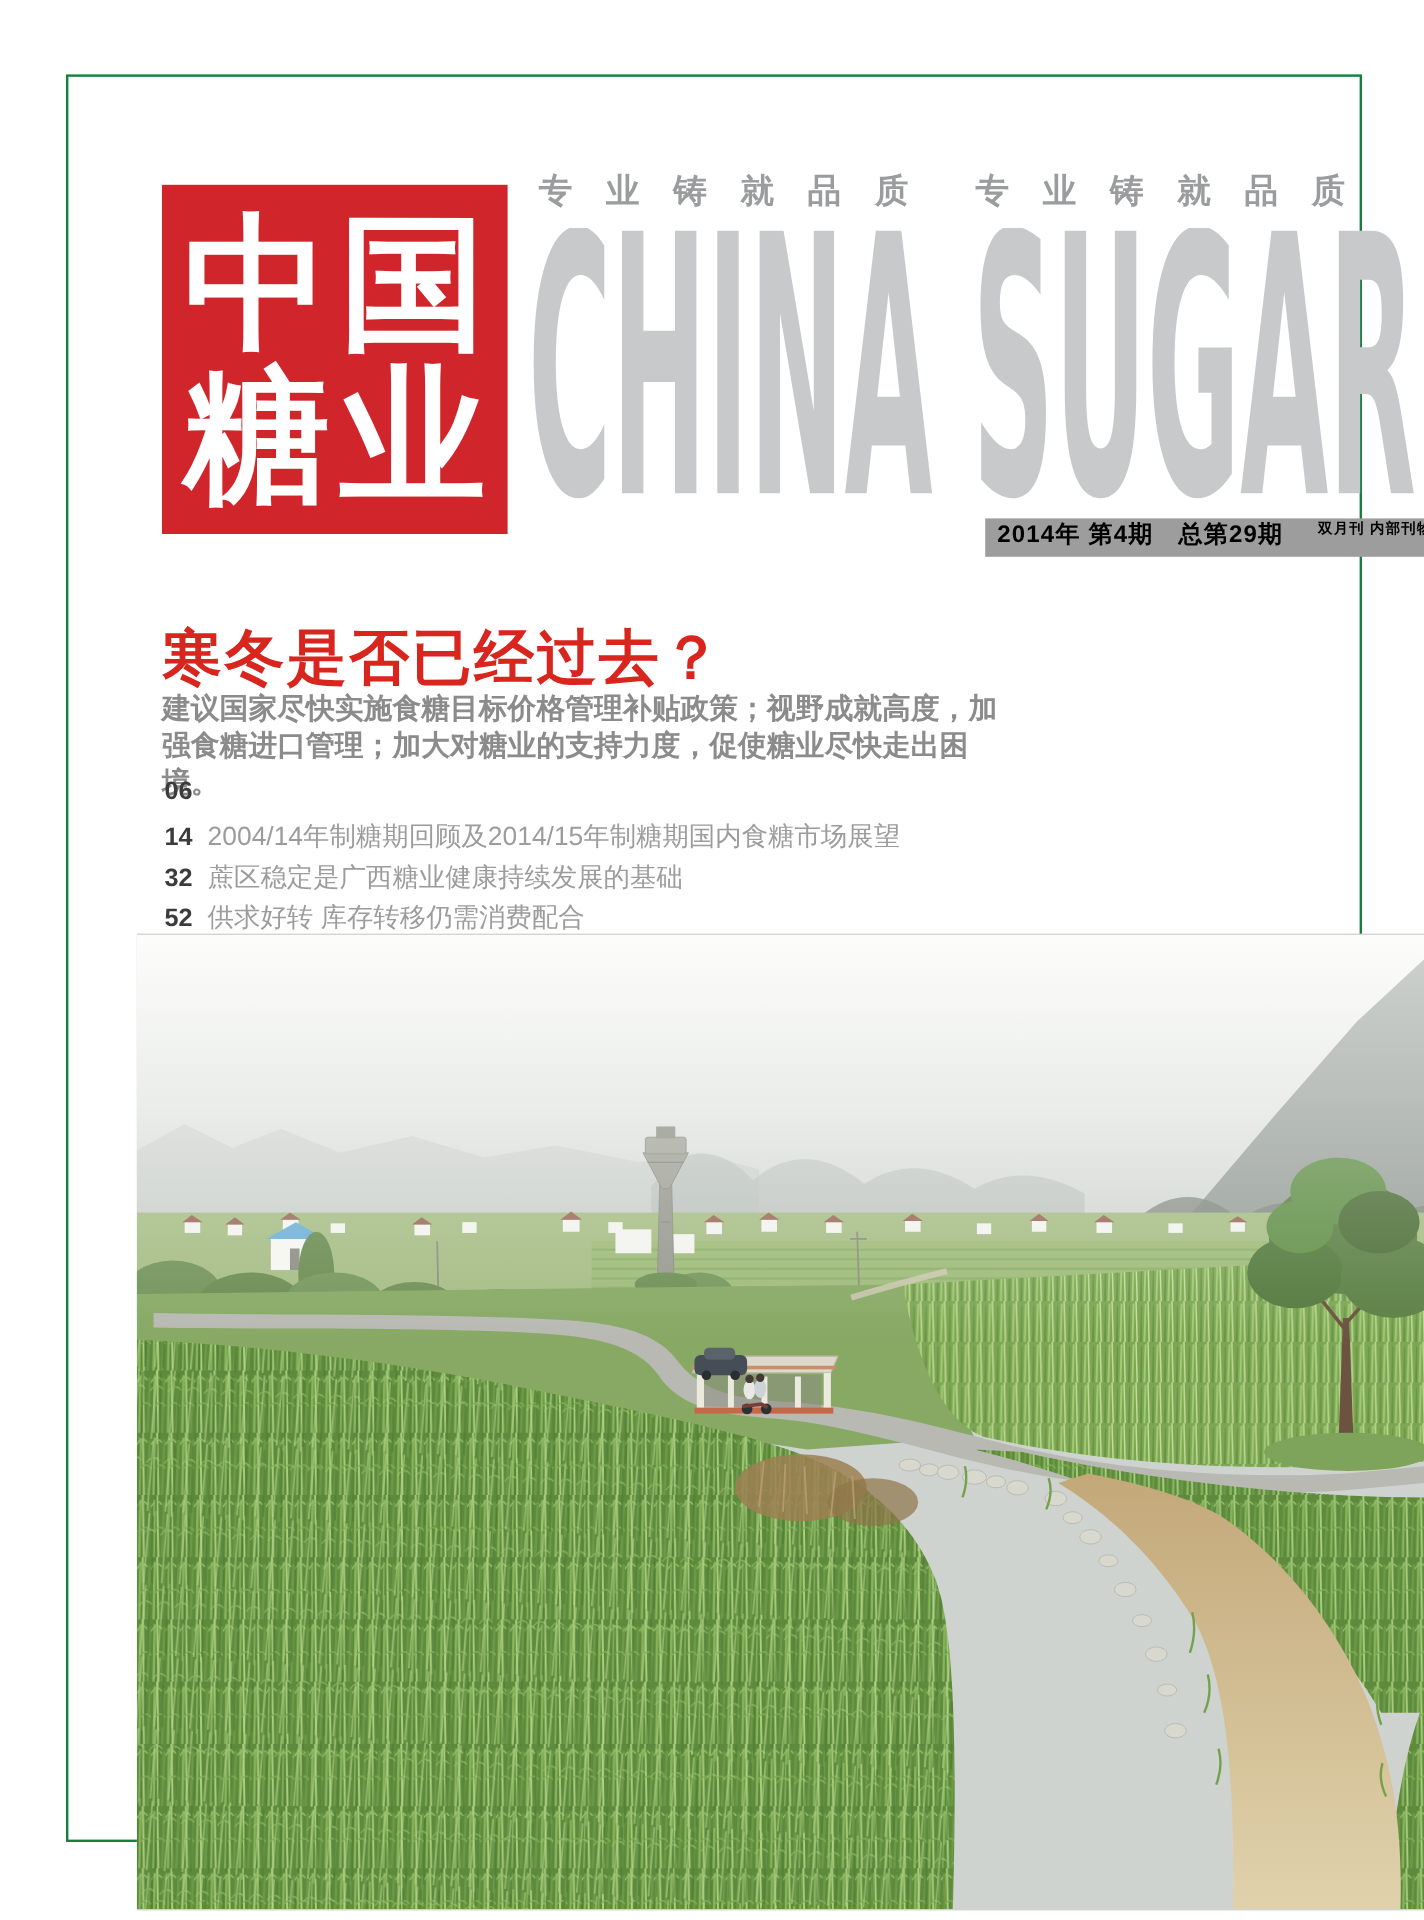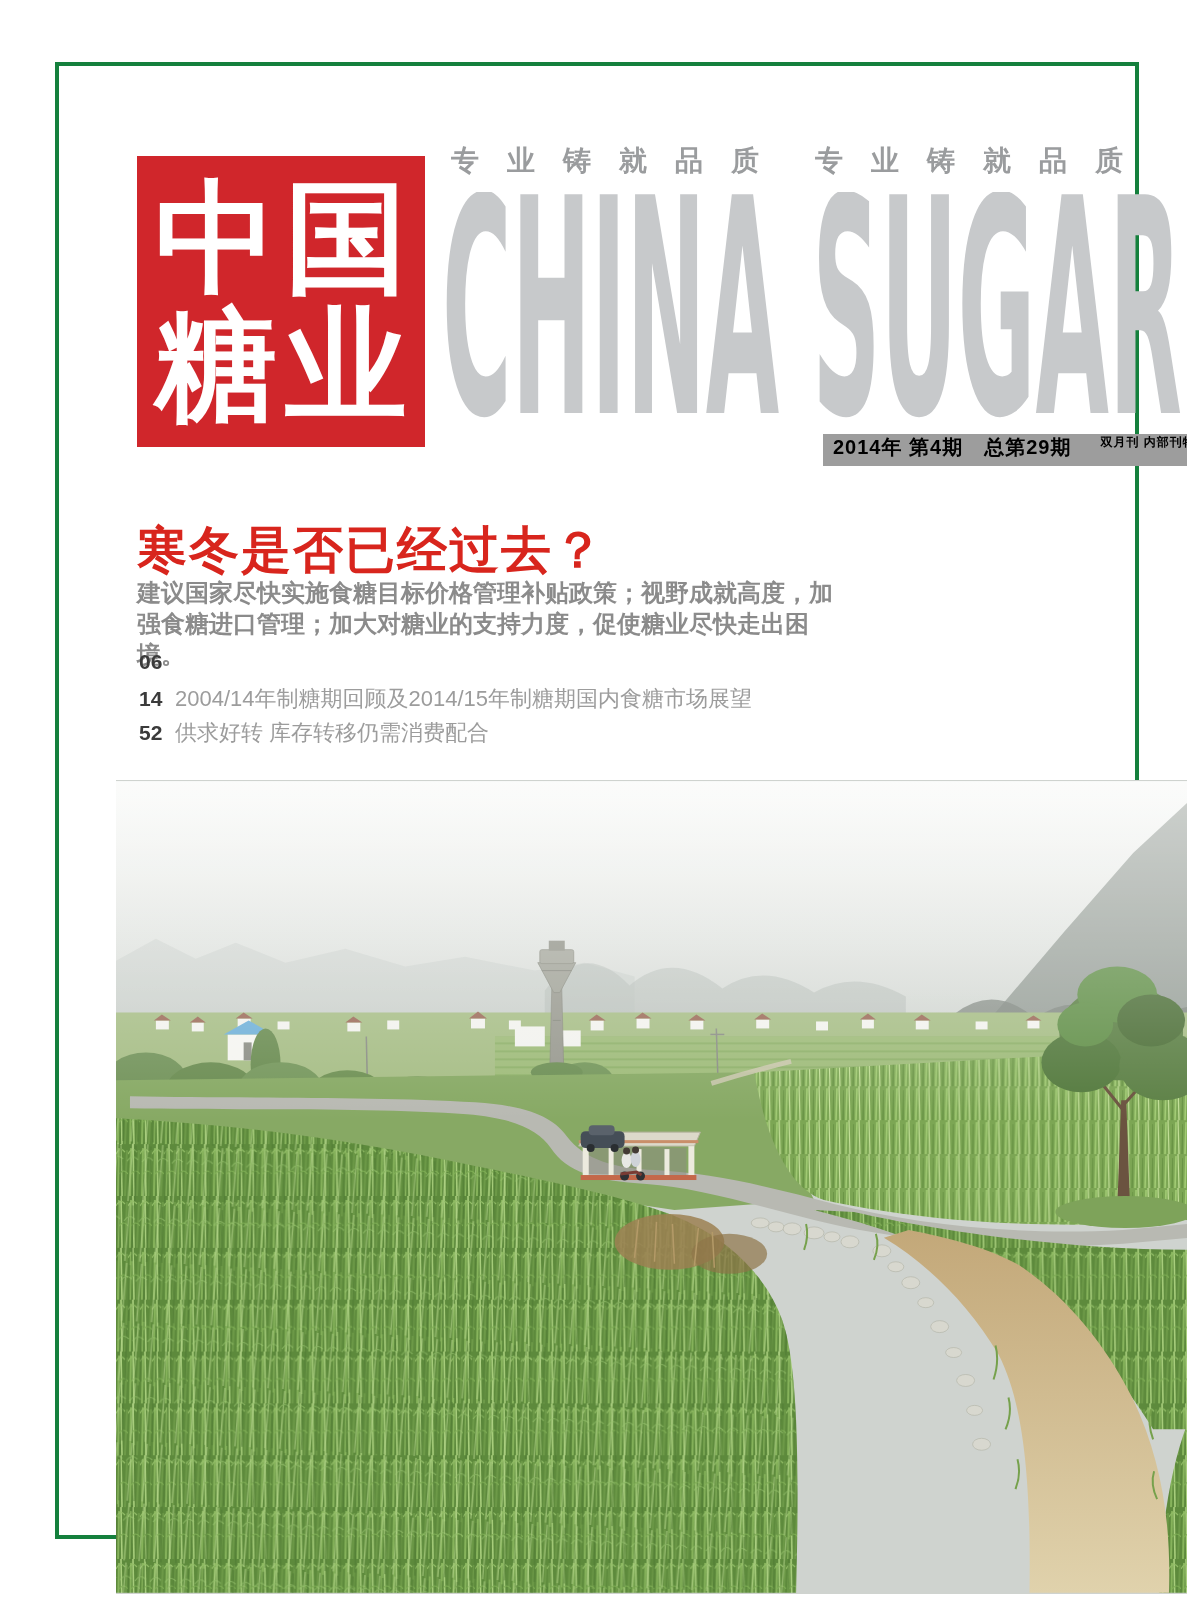--- a/index.html
+++ b/index.html
@@ -2,21 +2,21 @@
 <html><head>
 <meta charset="utf-8">
 <style>
   html,body{margin:0;padding:0;}
   body{
     width:1187px;height:1600px;position:relative;background:#ffffff;
     font-family:"Liberation Sans", sans-serif;overflow:hidden;
   }
   .page-frame{
     position:absolute;left:55px;top:62px;width:1076px;height:1469px;
-    border:4px solid #15803d;background:#ffffff;
+    border:2px solid #15803d;background:#ffffff;
   }
   
   .logo-box{
     position:absolute;left:78px;top:90px;width:288px;height:291px;
     background:#d0262b;color:#ffffff;display:flex;flex-direction:column;
     align-items:center;justify-content:center;
   }
   .logo-line{
     font-size:122px;font-weight:bold;line-height:1.04;letter-spacing:8px;
     text-indent:8px;white-space:nowrap;
@@ -84,20 +84,24 @@
   <div class="headline">寒冬是否已经过去？</div>
   <div class="deck">建议国家尽快实施食糖目标价格管理补贴政策；视野成就高度，加强食糖进口管理；加大对糖业的支持力度，促使糖业尽快走出困境。</div>
 
   <div class="toc">
     <div class="toc-row">
       <span class="toc-num">06</span>
     </div>
     <div class="toc-row">
       <span class="toc-num">14</span>
       <span class="toc-title">2004/14年制糖期回顾及2014/15年制糖期国内食糖市场展望</span>
+    </div>
+    <div class="toc-row">
+      <span class="toc-num">32</span>
+      <span class="toc-title">蔗区稳定是广西糖业健康持续发展的基础</span>
     </div>
     <div class="toc-row">
       <span class="toc-num">52</span>
       <span class="toc-title">供求好转 库存转移仍需消费配合</span>
     </div>
   </div>
 
   <div class="cover-photo">
     <svg width="1073" height="814" viewBox="0 0 1076 814">
       <defs>

